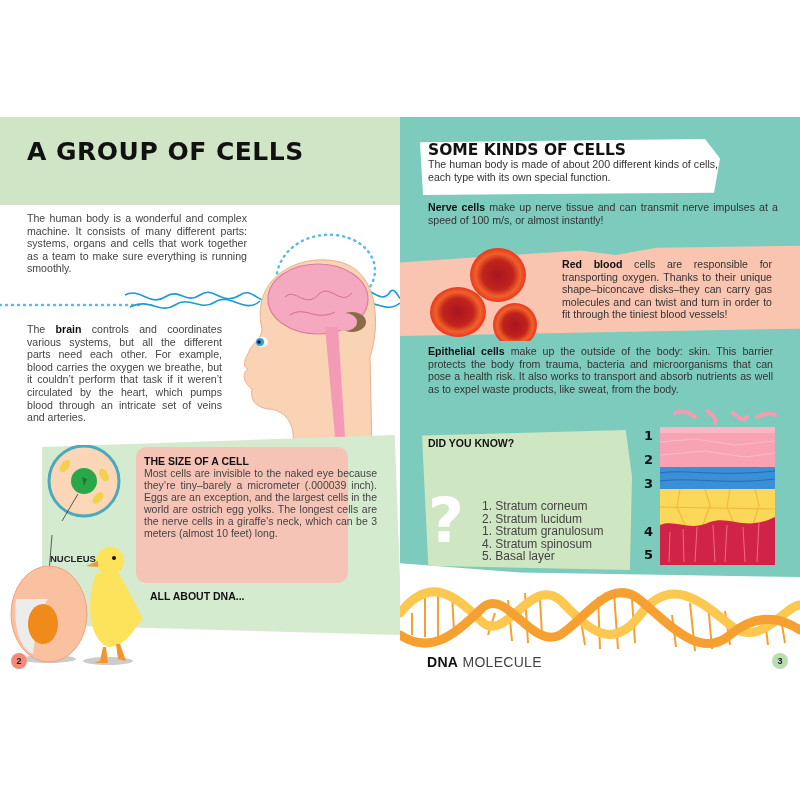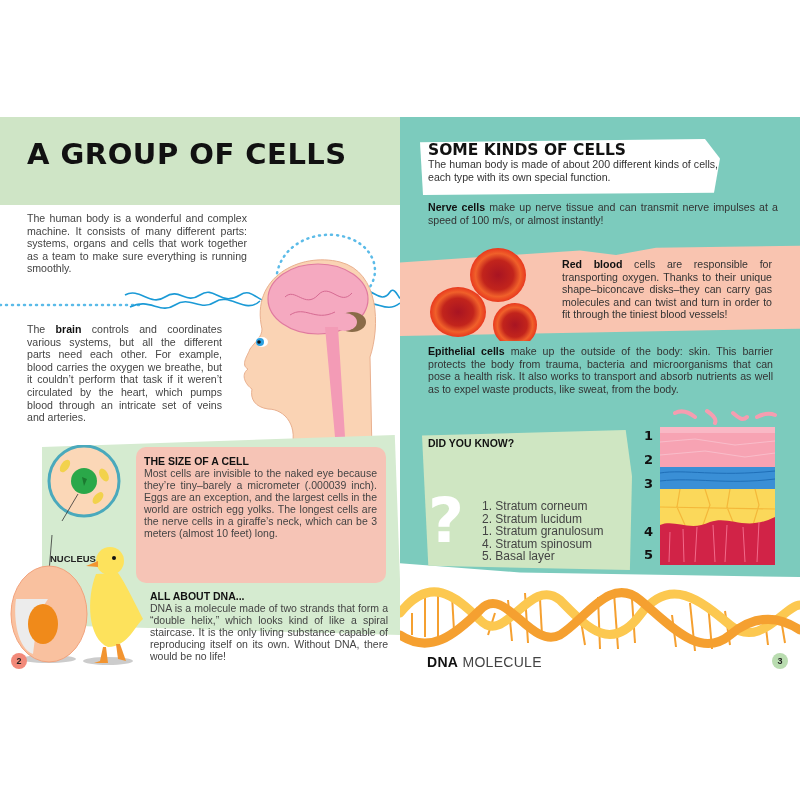--- a/index.html
+++ b/index.html
@@ -2,27 +2,27 @@
 <html><head>
 <meta charset="utf-8">
 <style>
   html, body { margin:0; padding:0; background:#ffffff; }
   body { width:800px; height:800px; position:relative; overflow:hidden; font-family:"Liberation Sans", "DejaVu Sans", sans-serif; color:#333; }
   .spread { position:absolute; left:0; top:117px; width:800px; height:560px; }
   .page-left { position:absolute; left:0; top:0; width:400px; height:560px; background:#ffffff; overflow:hidden; }
   .page-right { position:absolute; left:400px; top:0; width:400px; height:560px; background:#ffffff; overflow:hidden; }
 
   .title-band { position:absolute; left:0; top:0; width:400px; height:88px; background:#cfe5c6; }
-  .main-title { position:absolute; left:27px; top:20px; font-family:"DejaVu Sans", sans-serif; font-weight:900; font-size:29px; letter-spacing:0.5px; color:#111; margin:0;text-align:right; }
+  .main-title { position:absolute; left:27px; top:20px; font-family:"DejaVu Sans", sans-serif; font-weight:900; font-size:25px; letter-spacing:0.5px; color:#111; margin:0;text-align:right; }
 
   .para { position:absolute; font-size:10.6px; line-height:12.6px; color:#444; text-align:justify; margin:0; }
   .para b { color:#111; }
 
   .green-panel { position:absolute; left:42px; top:318px; width:360px; height:200px; background:#d5ebd0; clip-path:polygon(0 6%, 98% 0, 100% 100%, 0 95%); }
-  .pink-box { position:absolute; left:136px; top:330px; width:250px; height:136px; background:#f6c4b6; border-radius:10px; }
+  .pink-box { position:absolute; left:136px; top:330px; width:212px; height:136px; background:#f6c4b6; border-radius:10px; }
   .box-title { font-weight:bold; font-size:10.5px; color:#111; margin:0; }
   .box-text { font-size:10.5px; line-height:12px; color:#444; text-align:justify; margin:0; }
 
   .nucleus-label { position:absolute; left:50px; top:403px; font-size:9.5px; font-weight:bold; color:#222;margin-top:33px; }
   .page-num { position:absolute; width:16px; height:16px; border-radius:50%; font-size:9px; font-weight:bold; text-align:center; line-height:16px; color:#222; }
 
   .teal-bg { position:absolute; left:0; top:0; width:400px; height:460px; background:#7ccbbd; clip-path:polygon(0 0,100% 0,100% 100%,30% 99%,0 97%); }
   .white-tag { position:absolute; left:20px; top:22px; width:300px; height:56px; background:#fff; clip-path:polygon(0 6%, 95% 0, 100% 35%, 98% 96%, 1% 100%); }
   .sub-title { position:absolute; left:28px; top:24px; font-family:"DejaVu Sans", sans-serif; font-weight:900; font-size:15.5px; color:#111; margin:0; }
   .salmon-band { position:absolute; left:0; top:127px; width:400px; height:92px; background:#f9c4b0; clip-path:polygon(0 20%, 45% 7%, 54% 12%, 64% 4%, 100% 2%, 100% 92%, 0 100%); }
@@ -108,21 +108,20 @@
         <path d="M90 32 L78 37 L90 38 Z" fill="#f29430"></path>
         <circle cx="106" cy="29" r="2" fill="#111"></circle>
         <path d="M88 45 C78 70 80 110 100 118 C120 118 128 95 135 90 C125 70 115 50 110 44 Z" fill="#fde25c"></path>
         <path d="M95 118 L92 132 L86 134 L100 134 L98 118 Z" fill="#f29430"></path>
         <path d="M108 115 L110 130 L118 132 L112 115 Z" fill="#f29430"></path>
       </g>
     </svg>
 
     <div style="position:absolute; left:150px; top:473px; width:238px;">
       <p class="box-title">ALL ABOUT DNA...</p>
-      <p class="box-text">DNA is a molecule made of two strands that form a “double helix,” which looks kind of like a spiral staircase. It is the only living substance capable of reproducing itself on its own. Without DNA, there would be no life!</p>
     </div>
 
     <div class="page-num" style="left:11px; top:536px; background:#f28a7a;">2</div>
   </div>
 
   <div class="page-right">
     <div class="teal-bg"></div>
     <div class="white-tag"></div>
     <h2 class="sub-title">SOME KINDS OF CELLS</h2>
     <p class="para" style="left:28px; top:41px; width:290px; color:#333;">The human body is made of about  200 different kinds of cells, each type with its own special function.</p>

